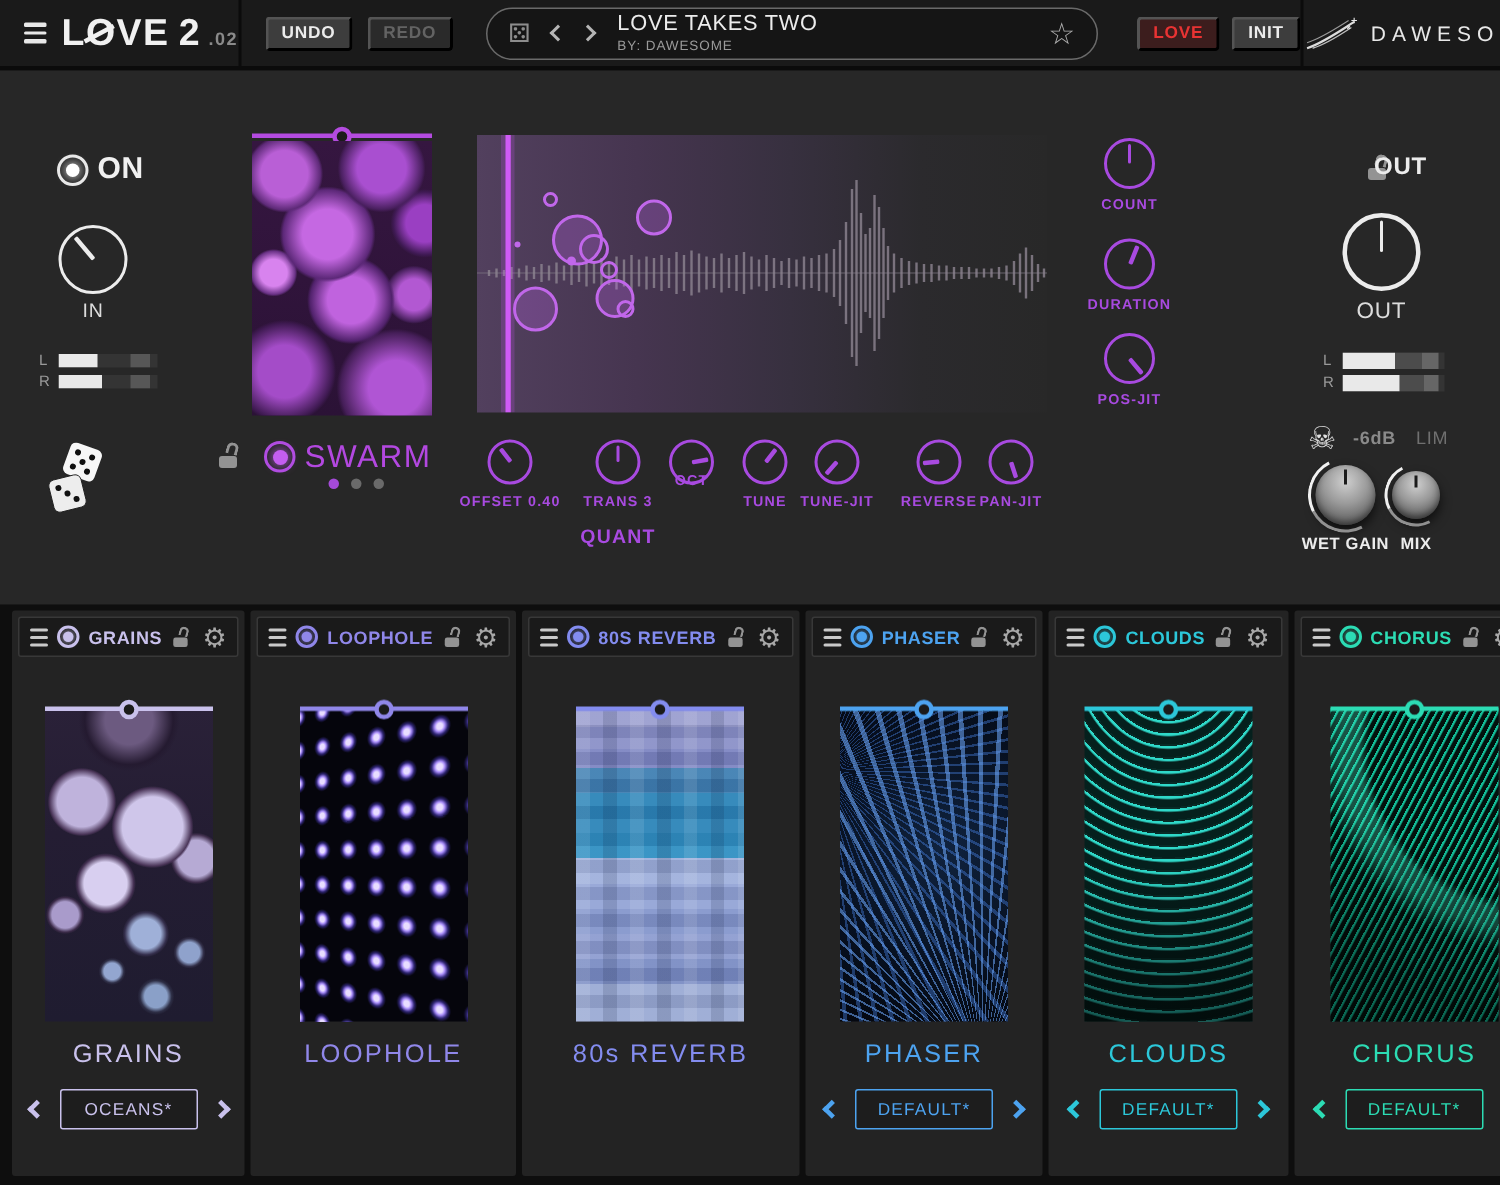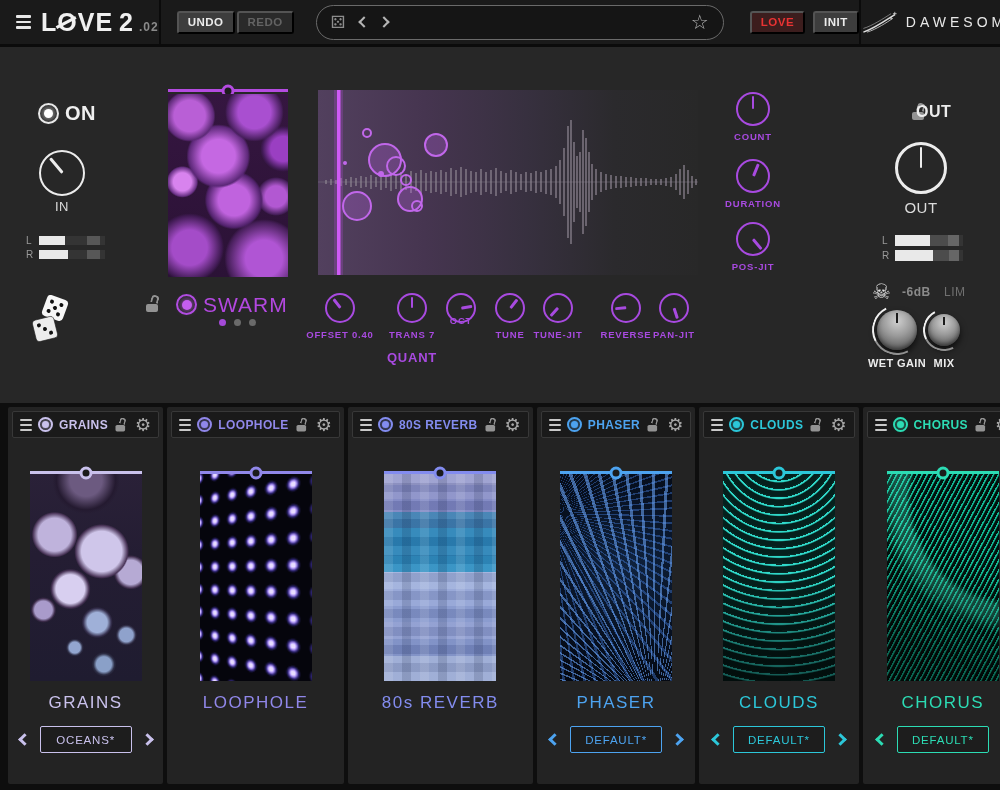--- a/index.html
+++ b/index.html
@@ -13,21 +13,21 @@
   .tb-mid { flex:1; display:flex; align-items:center; padding-left:16px; }
   .tb-right { width:163px; border-left:2px solid #0b0b0b; display:flex; align-items:center; justify-content:center; gap:7px; }
   .burger { display:flex; flex-direction:column; gap:3px; cursor:pointer; }
   .burger i { display:block; width:15px; height:2.5px; background:#e8e8e8; border-radius:1px; }
   .logo { margin-left:10px; color:#f0f0f0; font-size:25px; font-weight:bold; letter-spacing:1px; display:flex; align-items:baseline; }
   .logo .o { position:relative; display:inline-block; }
   .logo .o::after { content:""; position:absolute; left:-2px; top:46%; width:22px; height:2.5px; background:#f0f0f0; transform:rotate(-28deg); }
   .version { color:#8a8a8a; font-size:12px; font-weight:bold; margin-left:5px; }
   .tbtn { height:23px; padding:0 9px; border-radius:3px; font-size:11.5px; font-weight:bold; display:flex; align-items:center; letter-spacing:.5px; cursor:pointer; }
   .tbtn.undo { background:#3d3d3d; color:#ececec; }
-  .tbtn.redo { background:#2a2a2a; color:#636363; margin-left:2px;text-align:right; }
+  .tbtn.redo { background:#2a2a2a; color:#636363; margin-left:10px;text-align:right; }
   .preset-pill { margin-left:22px; width:408px; height:35px; border:1.5px solid #6a6a6a; border-radius:18px; background:#151515; display:flex; align-items:center; padding:0 14px; }
   .pill-dice { color:#8d8d8d; font-size:17px; line-height:1; cursor:pointer; }
   .chev { display:inline-block; width:8px; height:8px; border-left:2px solid #b5b5b5; border-bottom:2px solid #b5b5b5; cursor:pointer; }
   .chev.l { transform:rotate(45deg); margin-left:14px; }
   .chev.r { transform:rotate(-135deg); margin-left:12px; }
   .pill-text { margin-left:16px; display:flex; flex-direction:column; line-height:1.15; }
   .pill-title { color:#ececec; font-size:14.5px; letter-spacing:.5px; }
   .pill-sub { color:#9a9a9a; font-size:9px; letter-spacing:.6px; }
   .pill-star { margin-left:auto; color:#b0b0b0; font-size:20px; cursor:pointer; }
   .tbtn.save { margin-left:26px; background:#3c1d1d; color:#e93333; }
@@ -170,20 +170,24 @@
         <span class="version">.02</span>
       </span>
     </div>
     <div class="tb-mid">
       <button class="tbtn undo">UNDO</button>
       <button class="tbtn redo">REDO</button>
       <div class="preset-pill">
         <span class="pill-dice">⚄</span>
         <span class="chev l"></span>
         <span class="chev r"></span>
+        <span class="pill-text">
+          <span class="pill-title">LOVE TAKES TWO</span>
+          <span class="pill-sub">BY: DAWESOME</span>
+        </span>
         <span class="pill-star">☆</span>
       </div>
       <button class="tbtn save">LOVE</button>
       <button class="tbtn init">INIT</button>
     </div>
     <div class="tb-right">
       <svg width="38" height="24" viewBox="0 0 40 26">
         <path d="M2,24 C14,20 28,10 36,5" stroke="#dcdcdc" stroke-width="1.6" fill="none"></path>
         <path d="M6,24 C16,21 28,13 34,9" stroke="#bbbbbb" stroke-width="1" fill="none"></path>
         <path d="M2,20 C12,17 24,9 32,4" stroke="#999999" stroke-width="0.8" fill="none"></path>
@@ -288,21 +292,21 @@
     <span class="klabel" style="left:723px;top:214px;width:60px;">POS-JIT</span>
 
     
     <div class="knob kpurple" style="left:325px;top:246px;width:30px;height:30px;">
         <span class="ptr" style="transform: rotate(-38deg);"></span>
       </div>
     <span class="klabel" style="left:305px;top:282px;width:70px;">OFFSET 0.40</span>
     <div class="knob kpurple" style="left:397px;top:246px;width:30px;height:30px;">
         <span class="ptr" style="transform: rotate(0deg);"></span>
       </div>
-    <span class="klabel" style="left:377px;top:282px;width:70px;">TRANS 7</span>
+    <span class="klabel" style="left:377px;top:282px;width:70px;">TRANS 3</span>
     <div class="knob kpurple" style="left:446px;top:246px;width:30px;height:30px;">
         <span class="ptr" style="transform: rotate(80deg);"></span>
       </div>
     <span class="klabel" style="left:426px;top:268px;width:70px;">OCT</span>
     <div class="knob kpurple" style="left:495px;top:246px;width:30px;height:30px;">
         <span class="ptr" style="transform: rotate(38deg);"></span>
       </div>
     <span class="klabel" style="left:475px;top:282px;width:70px;">TUNE</span>
     <div class="knob kpurple" style="left:543px;top:246px;width:30px;height:30px;">
         <span class="ptr" style="transform: rotate(-138deg);"></span>

